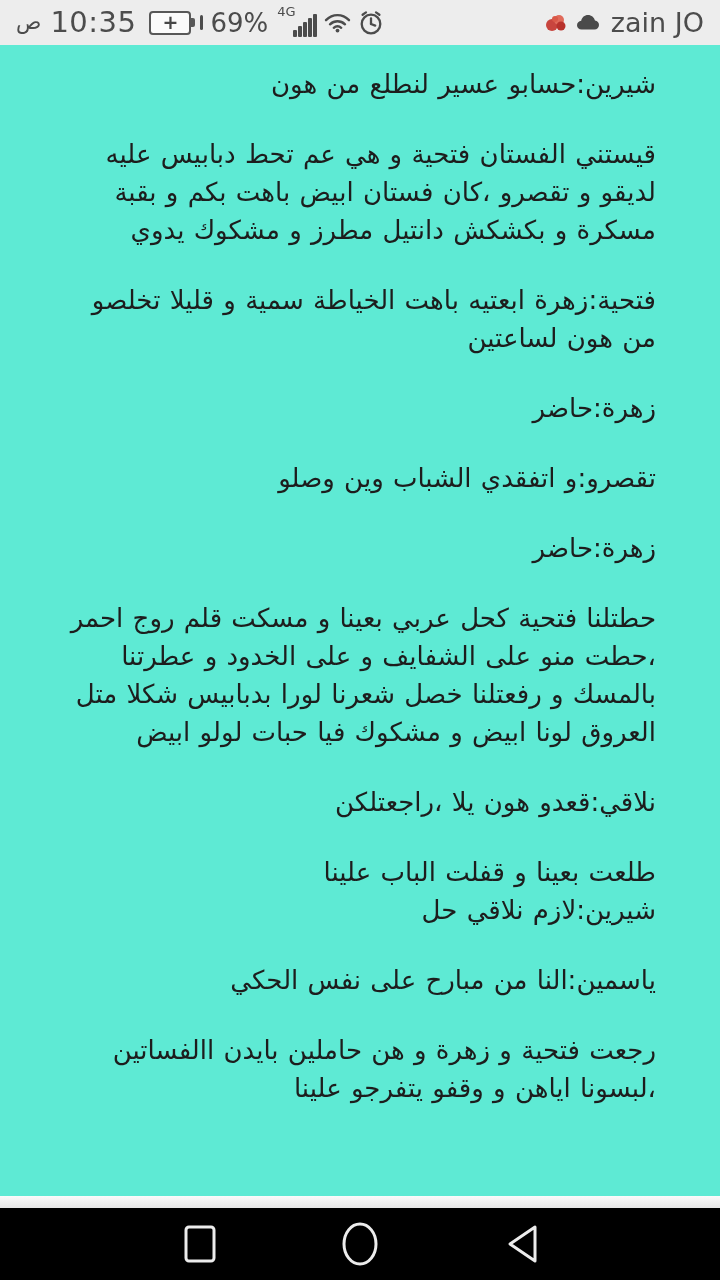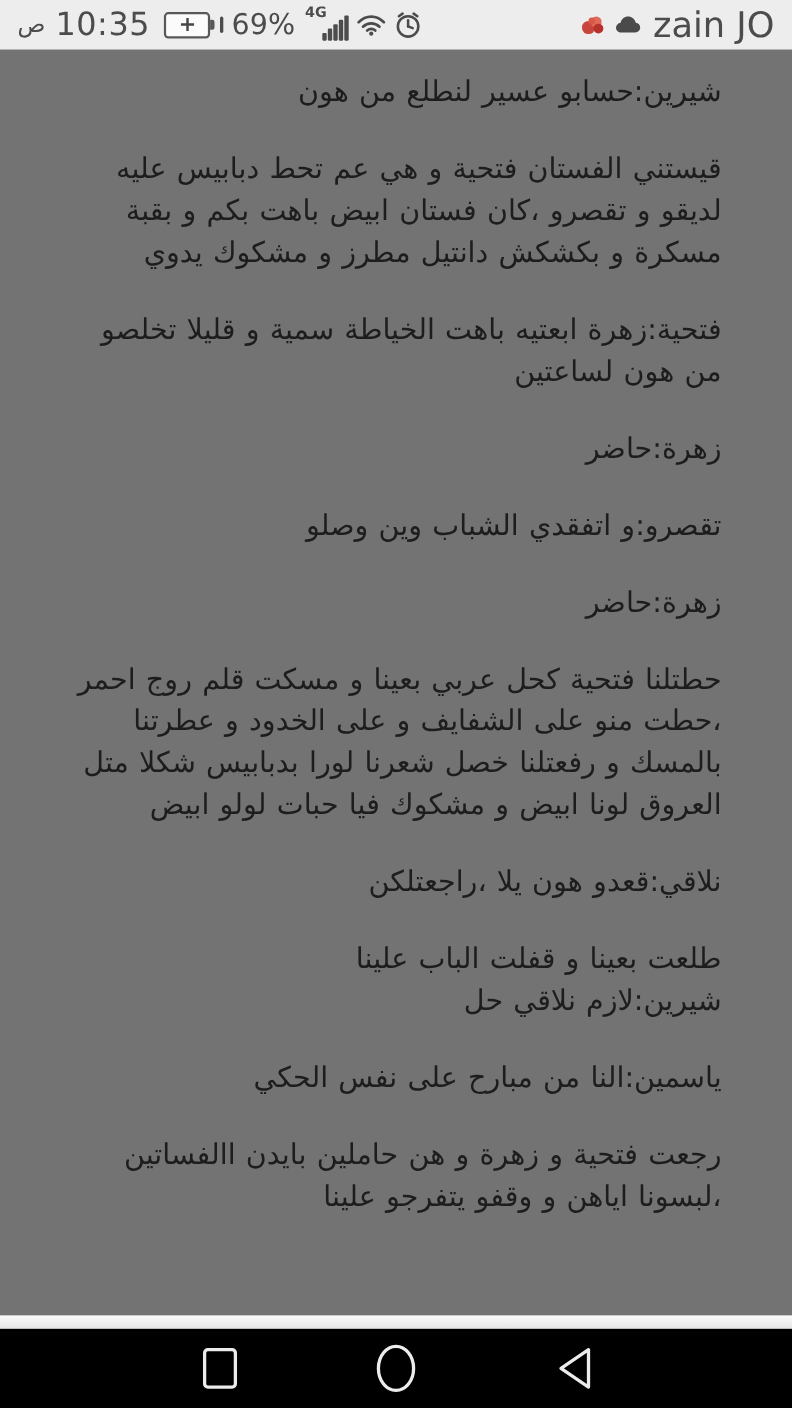--- a/index.html
+++ b/index.html
@@ -21,28 +21,28 @@
   .battery-body{
     width:38px;height:20px;border:2.5px solid #585858;border-radius:4px;
     background:#fbfbfb;display:flex;align-items:center;justify-content:center;
   }
   .battery-plus{font-size:19px;font-weight:bold;color:#474747;line-height:1;margin-top:-1px;}
   .battery-nub{width:4px;height:9px;background:#585858;border-radius:0 2px 2px 0;}
   .battery-tick{width:3px;height:15px;background:#4c4c4c;border-radius:1.5px;margin-left:5px;}
   .sb-percent{font-size:26px;line-height:1;}
   .signal{display:flex;align-items:flex-end;gap:1px;margin-left:2px;position:relative;padding-top:6px;}
   .signal .nettype{
-    position:absolute;top:-4px;left:-16px;font-size:13px;font-weight:bold;color:#4c4c4c;
+    position:absolute;top:-4px;left:-16px;font-size:13px;font-weight:normal;color:#4c4c4c;
   }
   .sbar{width:4px;background:#4c4c4c;border-radius:1px;}
-  .sb-carrier{font-size:32px;color:#4c4c4c;margin-left:2px;}
+  .sb-carrier{font-size:27px;color:#4c4c4c;margin-left:2px;}
   .icon-svg{display:block;}
   
   .page{
-    flex:1 1 auto;background:#737373;overflow:hidden;
+    flex:1 1 auto;background:#5eead4;overflow:hidden;
     padding:20px 64px 0 62px;box-sizing:border-box;
     direction:rtl;
   }
   .page p{
     margin:0 0 32px 0;color:#1d1d1d;font-size:26px;line-height:38px;
     text-align:right;white-space:pre-line;word-spacing:1px;
   }
   
   .nav-shadow{flex:0 0 12px;height:12px;background:linear-gradient(#fbfbfb,#e6e6e6);}
   .nav-bar{

